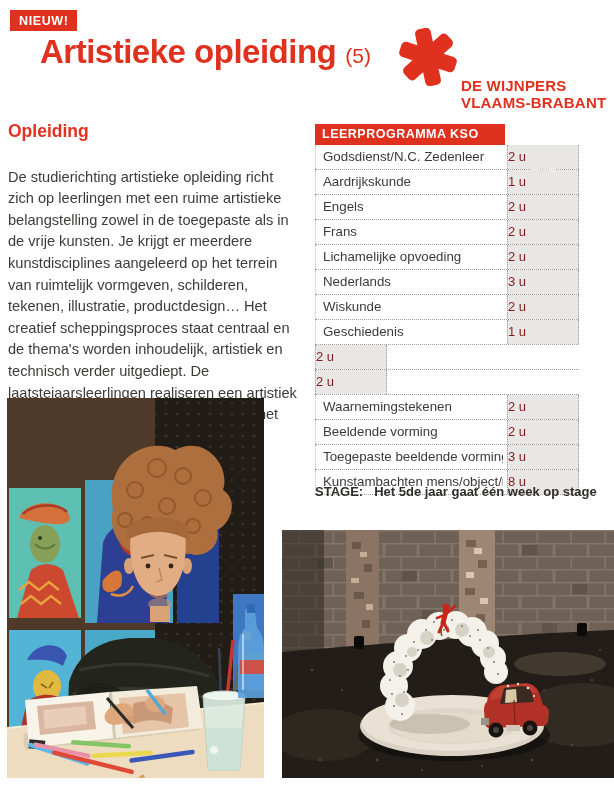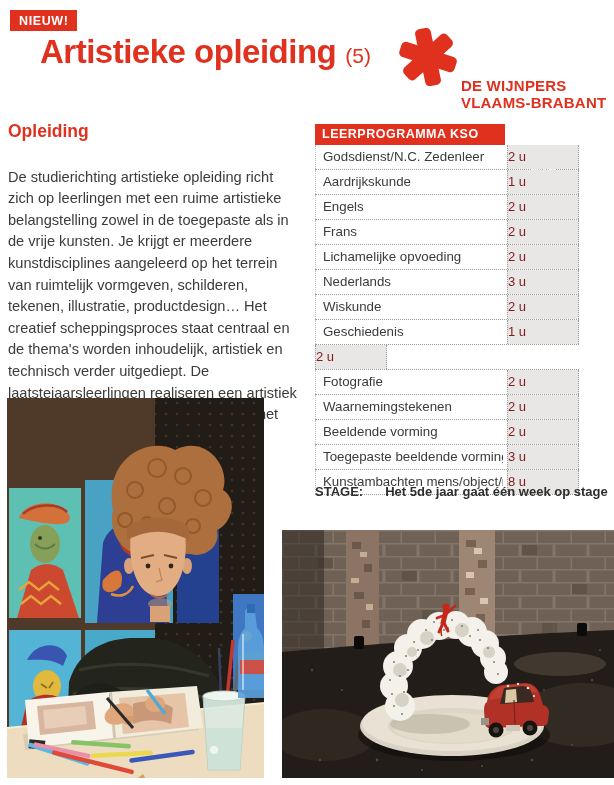--- a/index.html
+++ b/index.html
@@ -53,21 +53,21 @@
     border-left:1px dotted #c2c2c2; overflow:hidden; white-space:nowrap;
   }
   .t-hours {
     width:70px; background:#e8e7e5; color:#7f1d1d; font-size:13px; line-height:24px;
     border-left:1px dotted #9c9c9c; border-right:1px dotted #9c9c9c;
   }
   .stage-note {
     position:absolute; left:315px; top:484px;
     color:#2e2e2d; font-size:13px; font-weight:bold; white-space:nowrap;
   }
-  .stage-note .stage-label { margin-right:22px; }
+  .stage-note .stage-label { margin-right:11px; }
   
   .photo { position:absolute; display:block; }
   .photo-left  { left:7px;  top:398px; width:257px; height:380px; }
   .photo-right { left:282px; top:530px; width:332px; height:248px; }
   .photo svg { display:block; width:100%; height:100%; }
 </style>
 </head>
 <body>
 
 <div class="page">
@@ -129,21 +129,20 @@
           <div class="t-hours">2 u</div>
         </div>
         <div class="t-row">
           <div class="t-subject">Geschiedenis</div>
           <div class="t-hours">1 u</div>
         </div>
         <div class="t-row">
           <div class="t-hours">2 u</div>
         </div>
         <div class="t-row">
-          <div class="t-subject">Fotografie</div>
           <div class="t-hours">2 u</div>
         </div>
         <div class="t-row">
           <div class="t-subject">Waarnemingstekenen</div>
           <div class="t-hours">2 u</div>
         </div>
         <div class="t-row">
           <div class="t-subject">Beeldende vorming</div>
           <div class="t-hours">2 u</div>
         </div>

